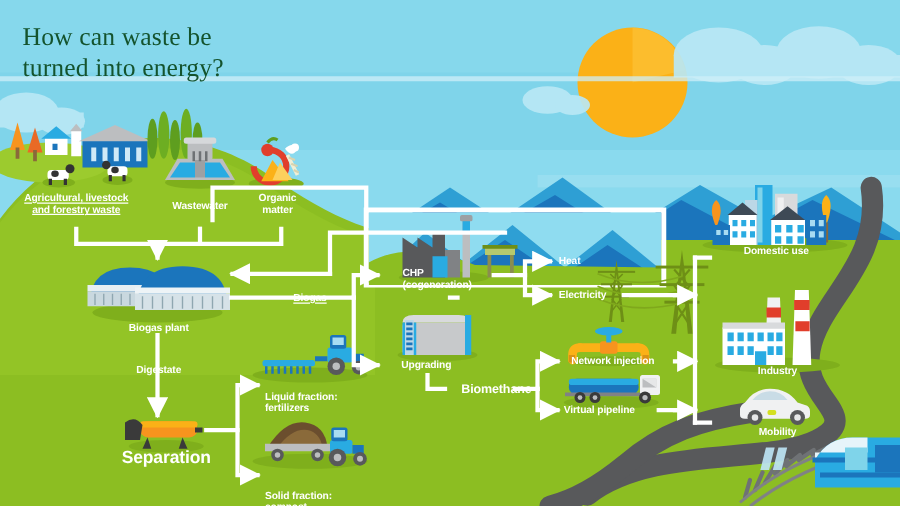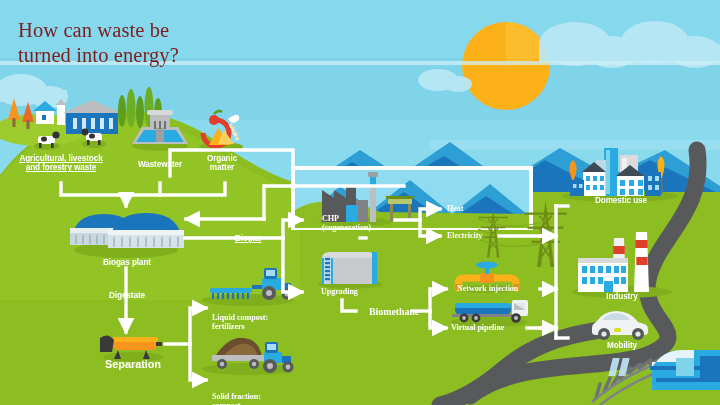--- a/index.html
+++ b/index.html
@@ -10,24 +10,24 @@
   }
   #stage { position:relative; width:720px; height:405px; overflow:hidden; }
   #stage svg.layer { position:absolute; left:0; top:0; width:720px; height:405px; }
 
   .lbl {
     position:absolute; color:#ffffff; font-weight:bold;
     font-family:"Liberation Sans", sans-serif;
     line-height:1.12; text-align:center; white-space:pre-line;
     letter-spacing:-0.1px;
   }
-  .lbl.left { text-align:left;font-family:Liberation Serif, serif; }
+  .lbl.left { text-align:left; }
   .title {
     position:absolute; left:18px; top:18px;
-    color:#7f1d1d; font-family:"Liberation Serif", serif;
+    color:#14532d; font-family:"Liberation Serif", serif;
     font-size:20.5px; line-height:1.22; font-weight:normal;
     white-space:pre-line; letter-spacing:0.1px;
   }
 </style>
 </head>
 <body>
 
 <div id="stage">
 
   <svg class="layer" viewBox="0 0 720 405">
@@ -497,23 +497,23 @@
 turned into energy?</div>
 
   <div class="lbl" style="left:4px; top:154px; width:114px; font-size:8.2px;text-decoration:underline;">Agricultural, livestock
 and forestry waste</div>
   <div class="lbl" style="left:120px; top:160px; width:80px; font-size:8.2px;">Wastewater</div>
   <div class="lbl" style="left:194px; top:154px; width:56px; font-size:8.2px;">Organic
 matter</div>
 
   <div class="lbl" style="left:82px; top:258px; width:90px; font-size:8.2px;">Biogas plant</div>
   <div class="lbl" style="left:82px; top:291px; width:90px; font-size:8.2px;">Digestate</div>
-  <div class="lbl" style="left:88px; top:358px; width:90px; font-size:11px;">Separation</div>
-
-  <div class="lbl left" style="left:212px; top:313px; width:90px; font-size:8.2px;">Liquid compost:
+  <div class="lbl" style="left:88px; top:358px; width:90px; font-size:14px;">Separation</div>
+
+  <div class="lbl left" style="left:212px; top:313px; width:90px; font-size:8.2px;">Liquid fraction:
 fertilizers</div>
   <div class="lbl left" style="left:212px; top:372px; width:90px; font-size:8.2px;margin-top:20px;">Solid fraction:
 compost</div>
 
   <div class="lbl" style="left:218px; top:234px; width:60px; font-size:8.2px;text-decoration:underline;">Biogas</div>
 
   <div class="lbl left" style="left:322px; top:214px; width:80px; font-size:8.2px;">CHP
 (cogeneration)</div>
   <div class="lbl left" style="left:321px; top:287px; width:76px; font-size:8.2px;">Upgrading</div>
   <div class="lbl left" style="left:369px; top:306px; width:70px; font-size:10px;">Biomethane</div>

